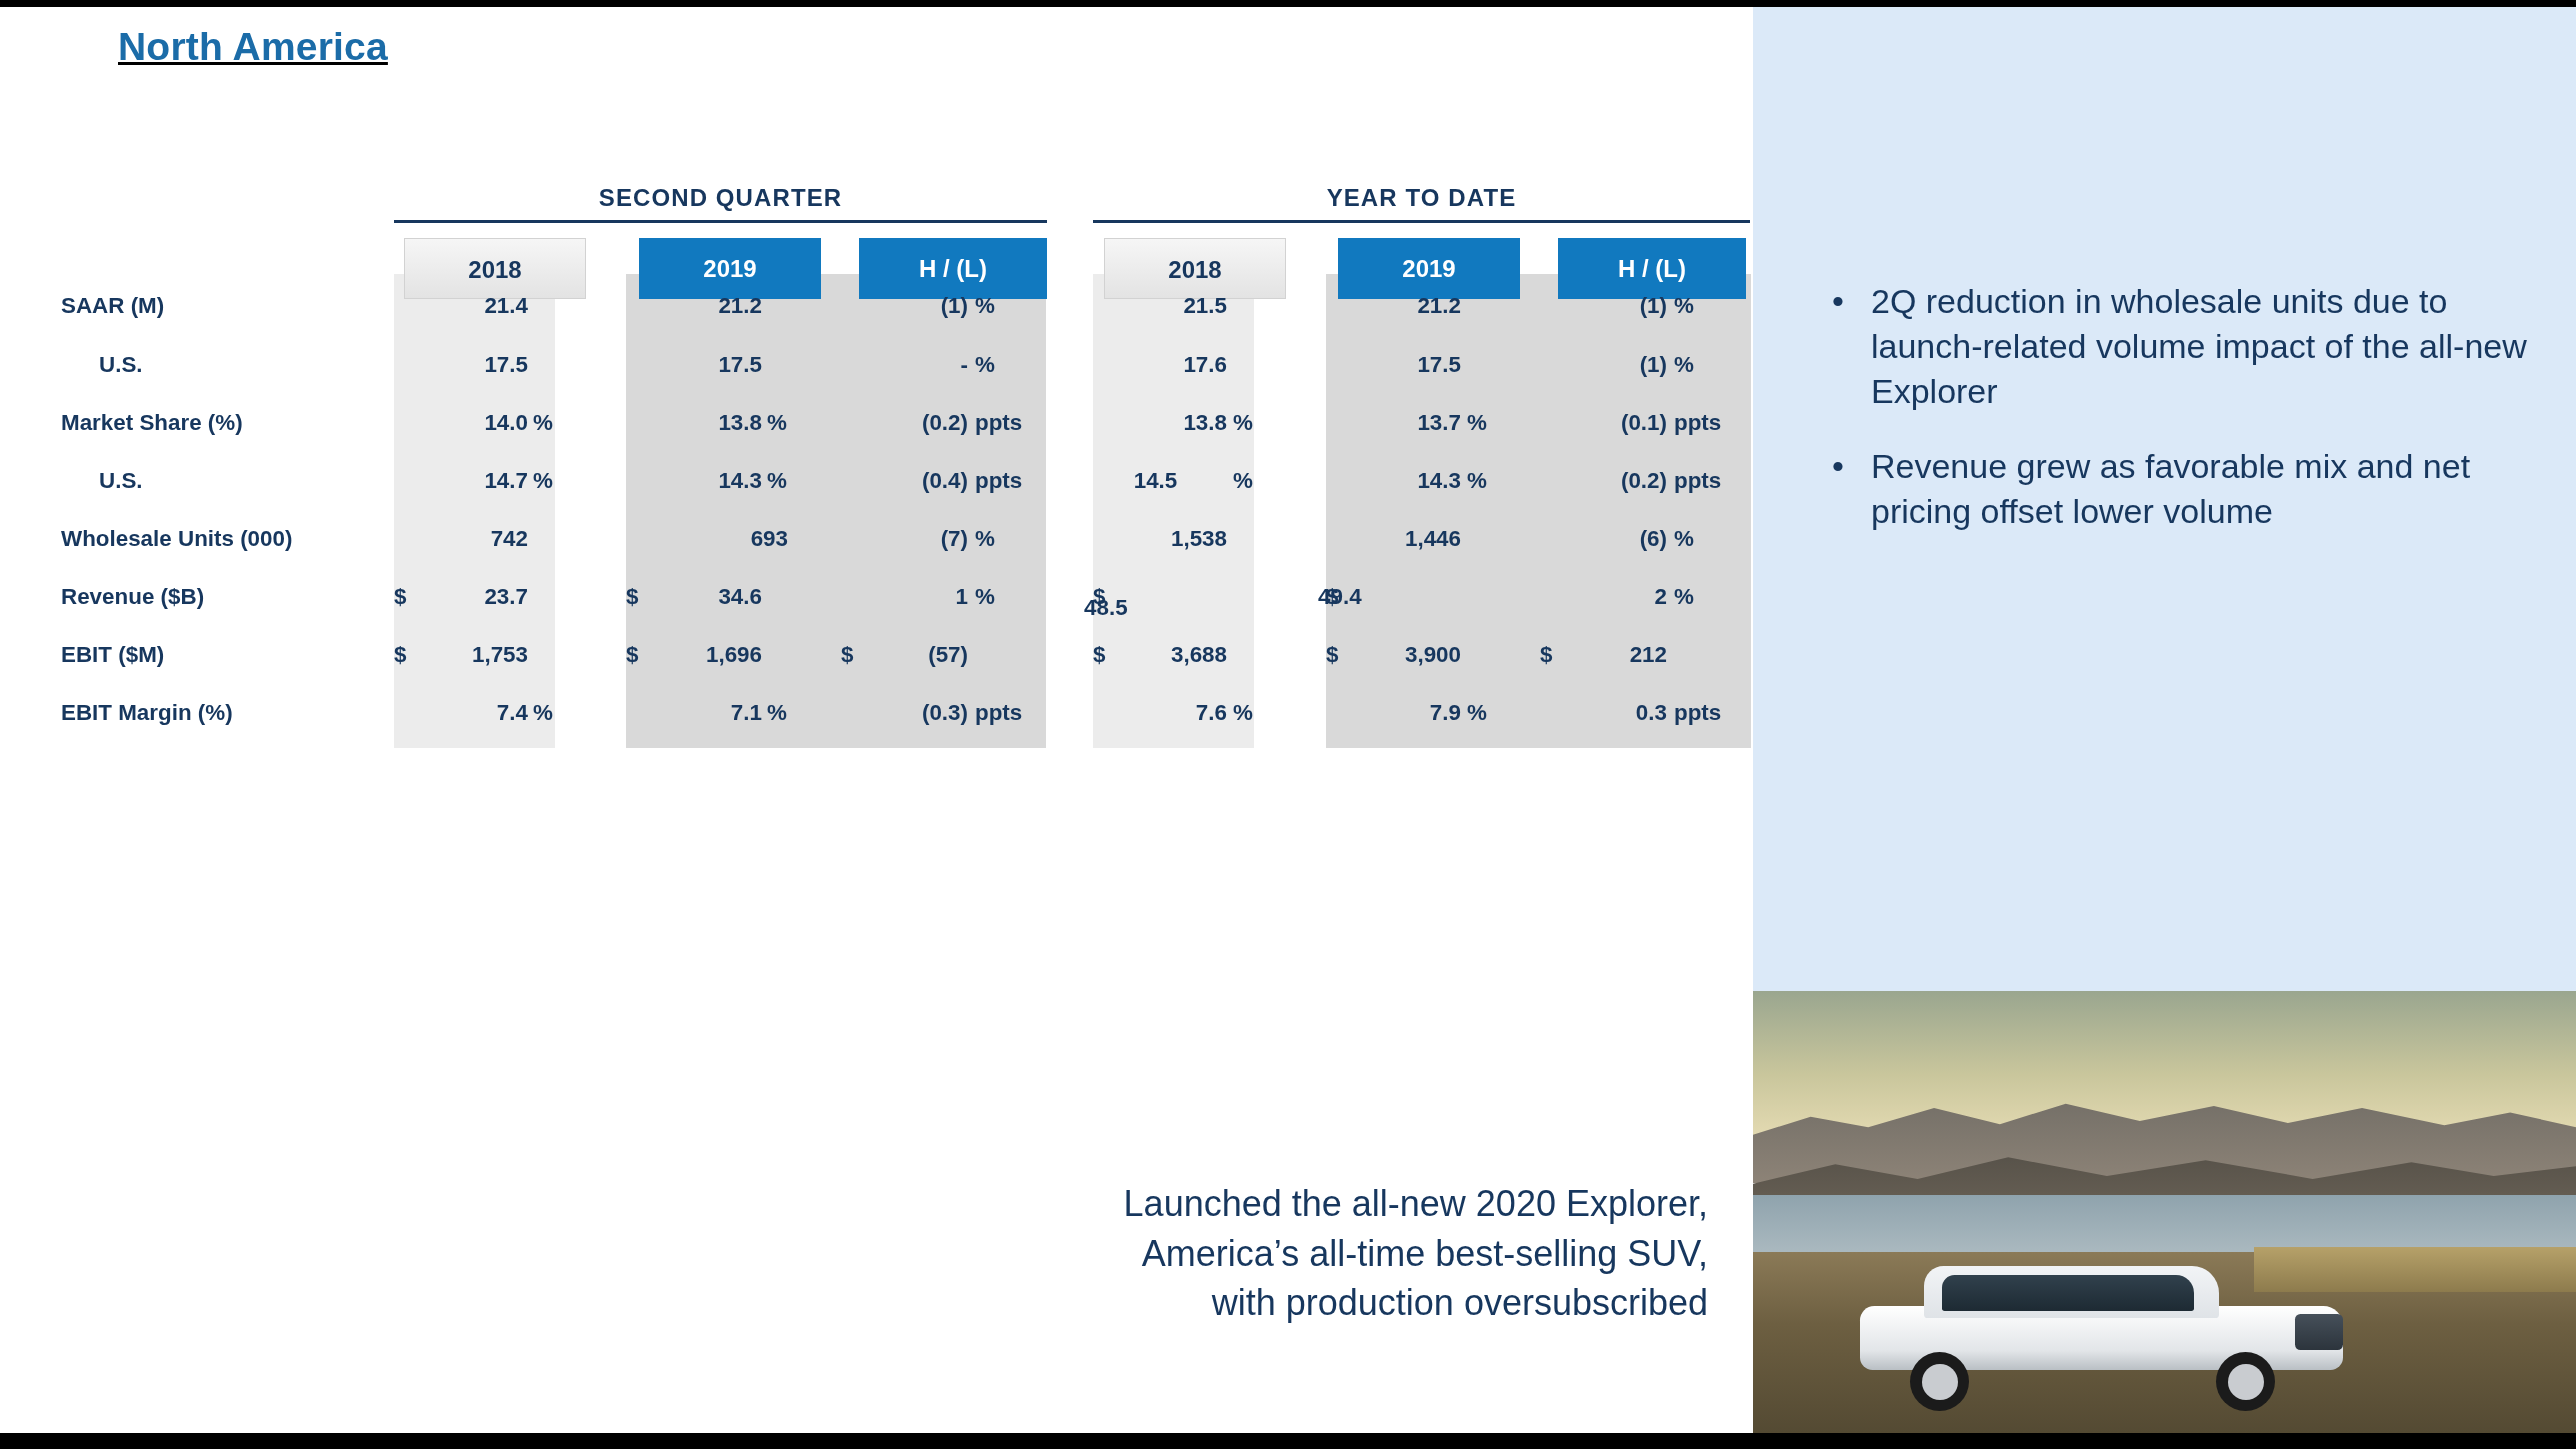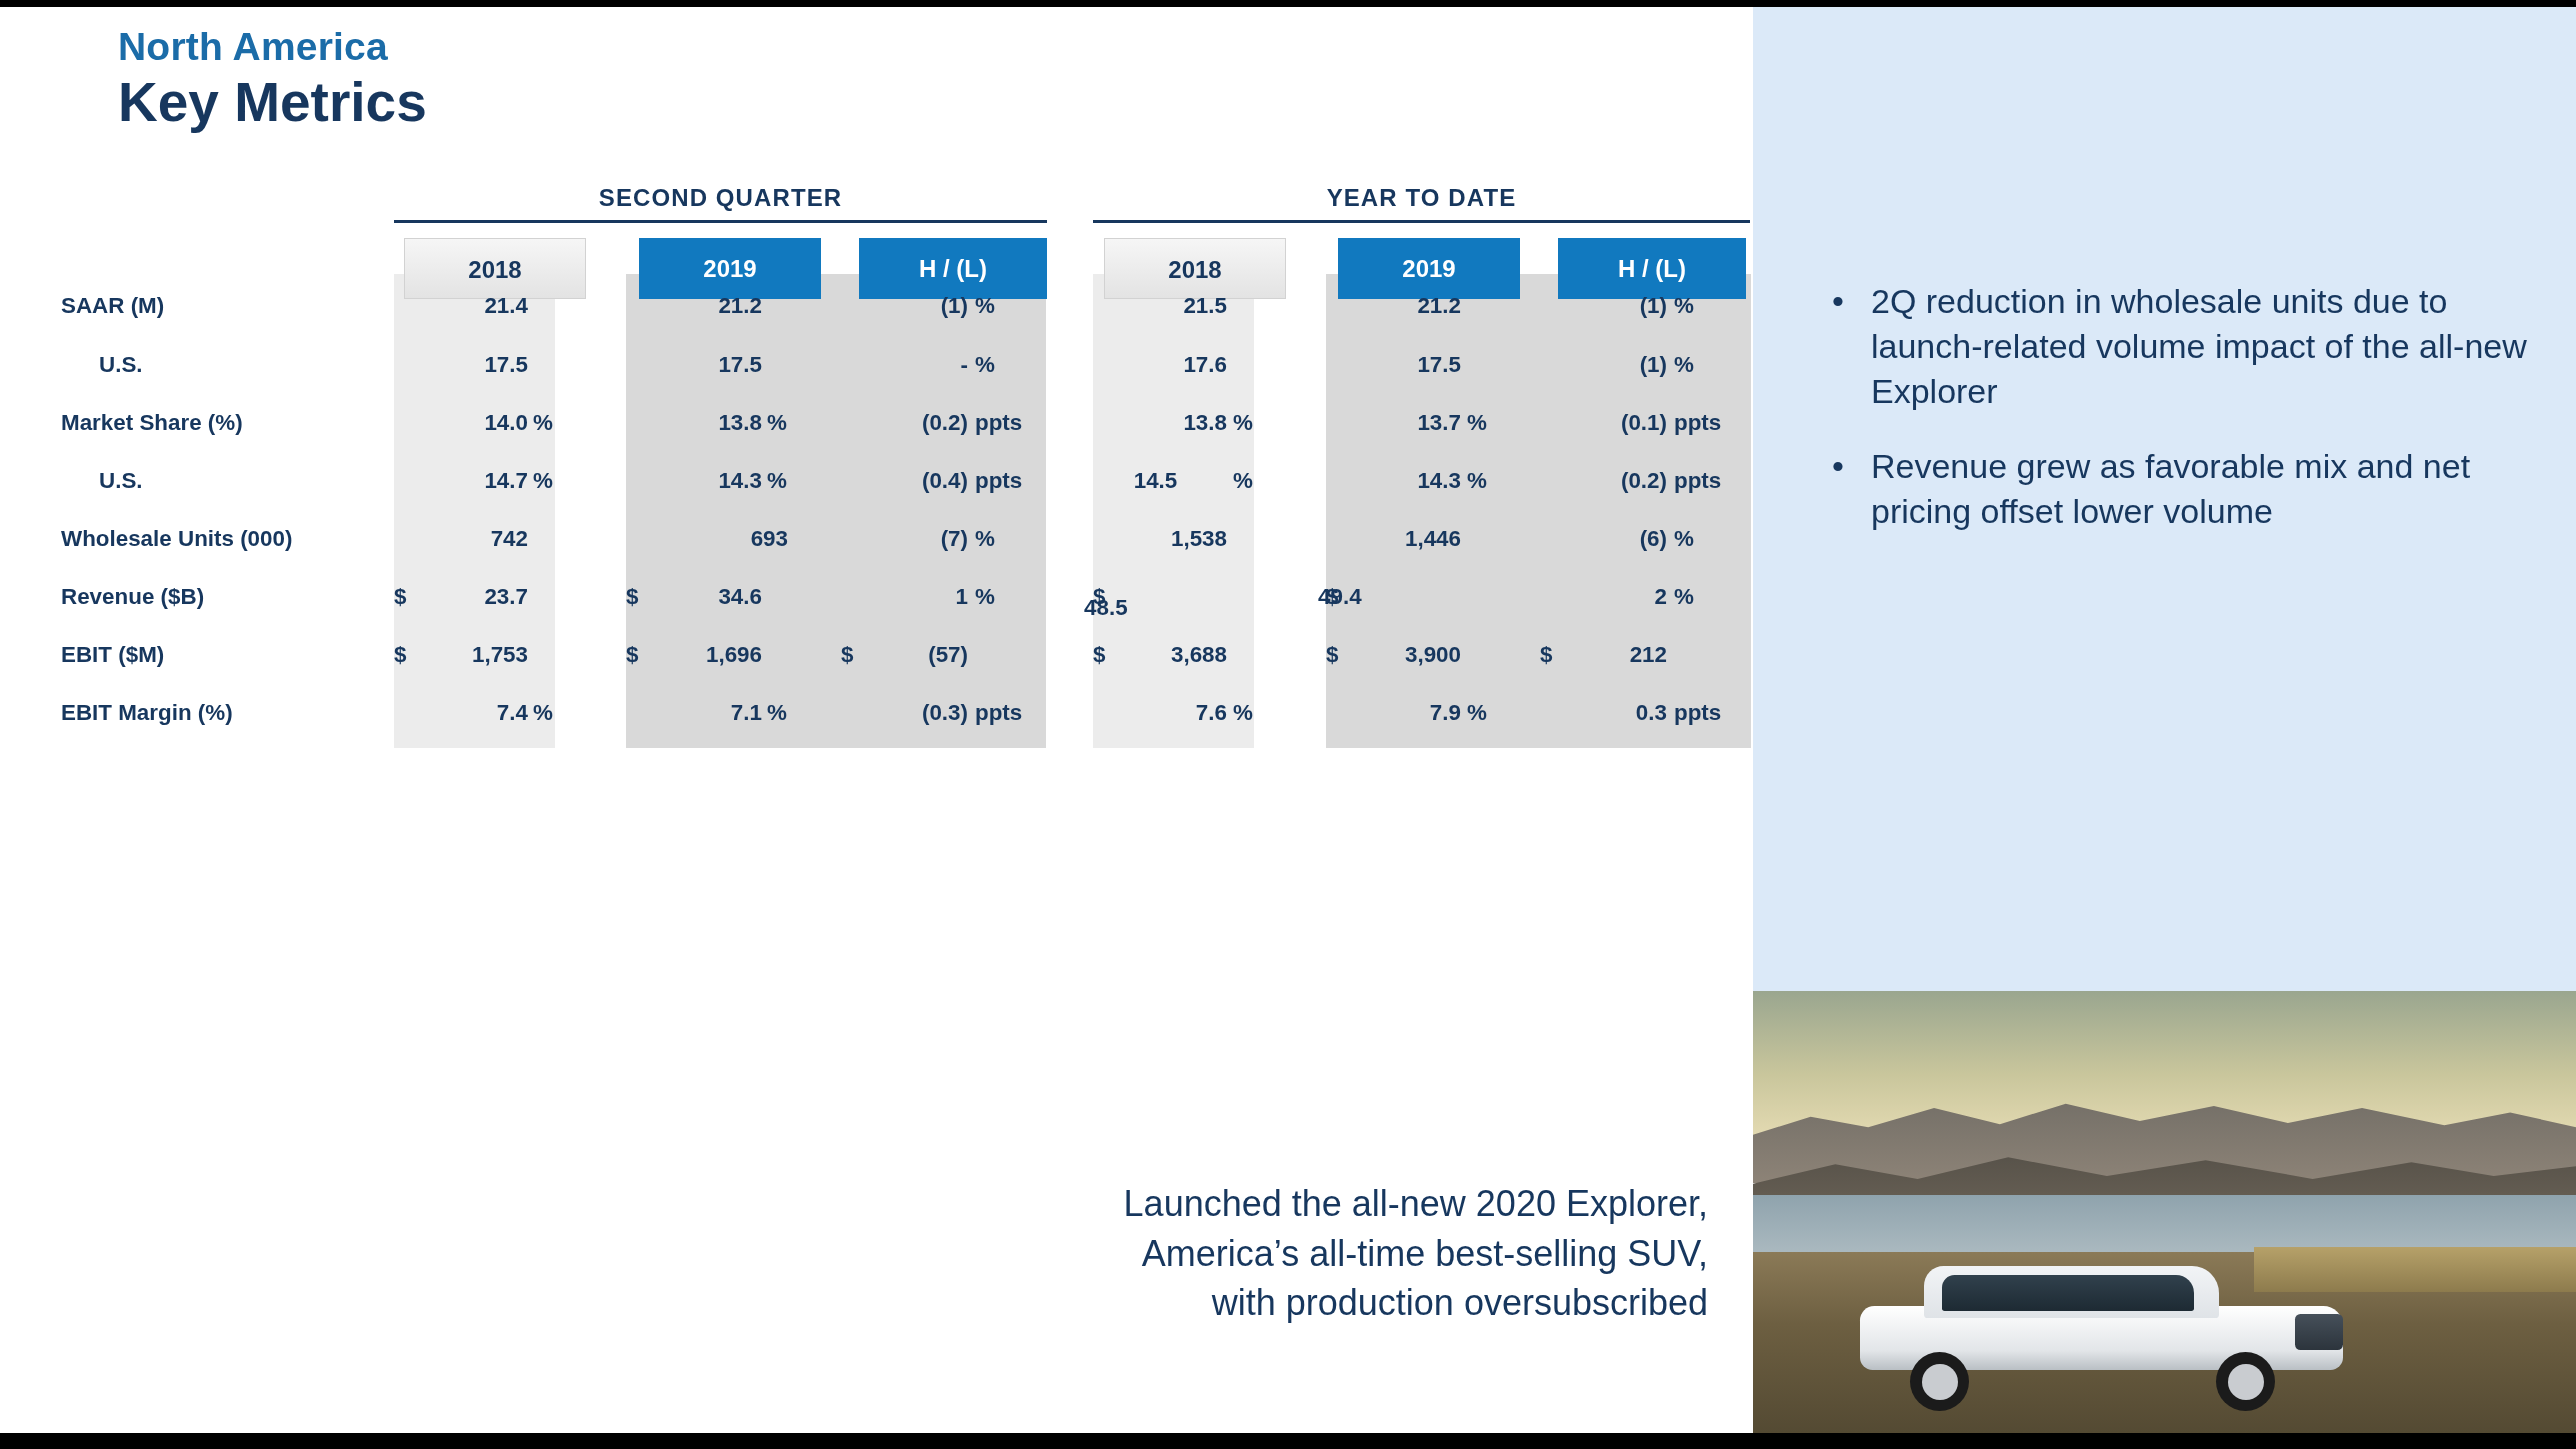--- a/index.html
+++ b/index.html
@@ -32,20 +32,21 @@
     left: 0; bottom: 0;
     width: 2576px; height: 16px;
     background: #000;
   }
 
   
   .title-block {
     position: absolute;
     left: 118px;
     top: 25px;
+    text-decoration: underline;
   }
   .eyebrow {
     font-size: 39px;
     font-weight: bold;
     color: #1b6ca8;
     letter-spacing: 0.2px;
     line-height: 1.15;
   }
   .headline {
     font-size: 55px;
@@ -237,21 +238,20 @@
 </head>
 <body>
 
 <div class="slide">
 
   <div class="letterbox-top"></div>
   <div class="letterbox-bottom"></div>
 
   <div class="title-block">
     <div class="eyebrow">North America</div>
-    <div class="headline">Key Metrics</div>
   </div>
 
   <div class="table-area">
 
     <div class="band lightgrey" style="left:394px; width:161px;"></div>
     <div class="band midgrey" style="left:626px; width:420px;"></div>
     <div class="band lightgrey" style="left:1093px; width:161px;"></div>
     <div class="band midgrey" style="left:1326px; width:425px;"></div>
 
     <div class="group-head" id="gh0" style="left:394px; top:-19.7px; width:653px;">SECOND QUARTER</div>

